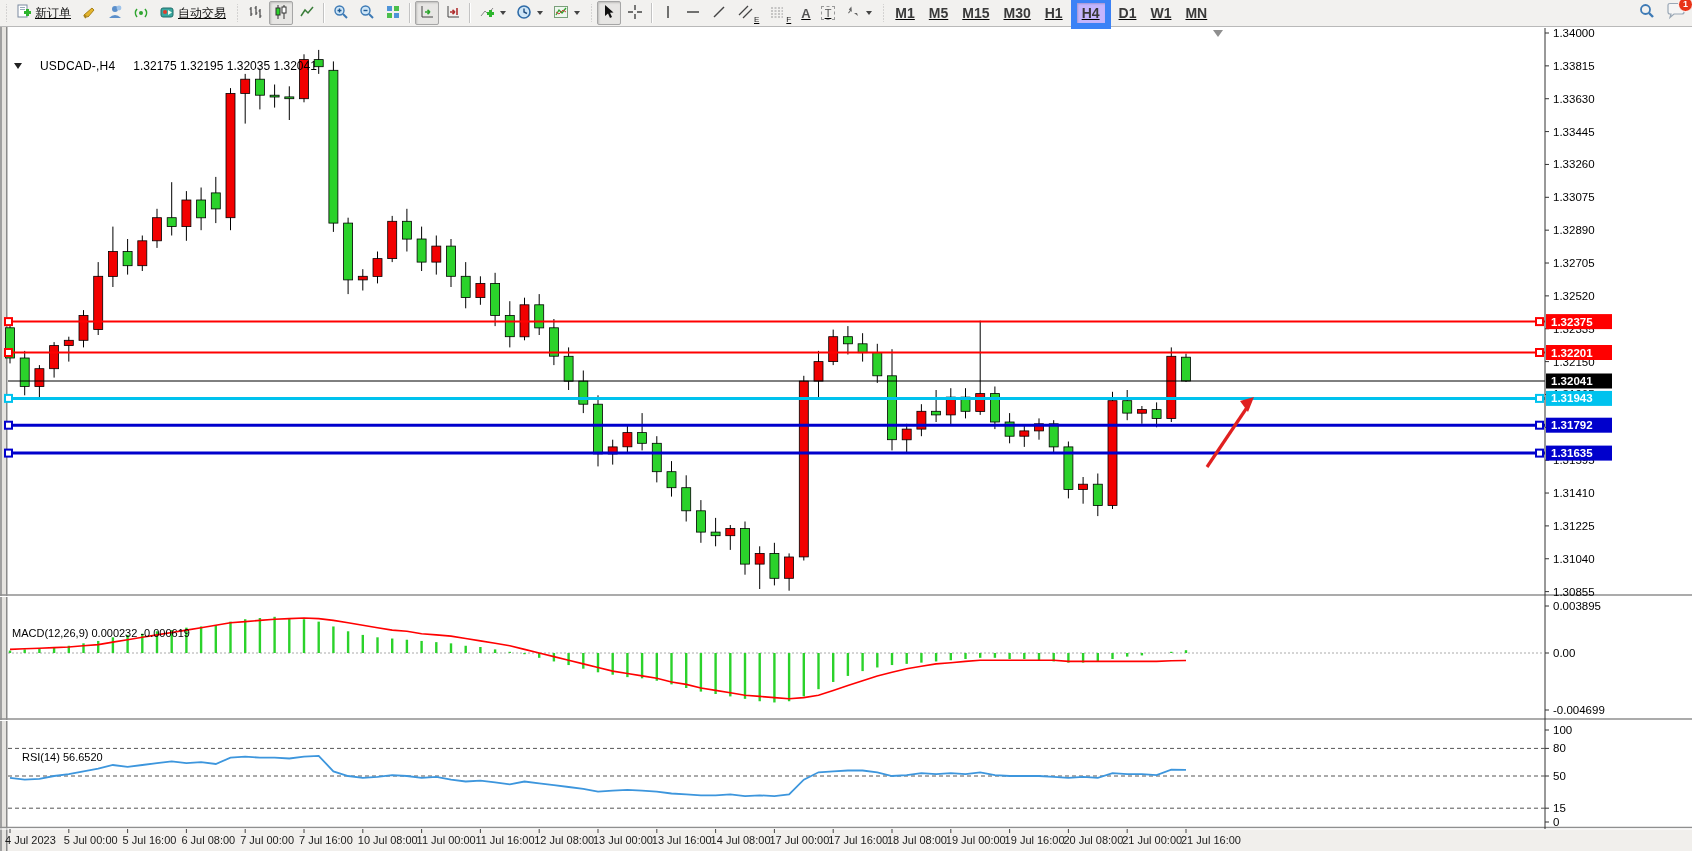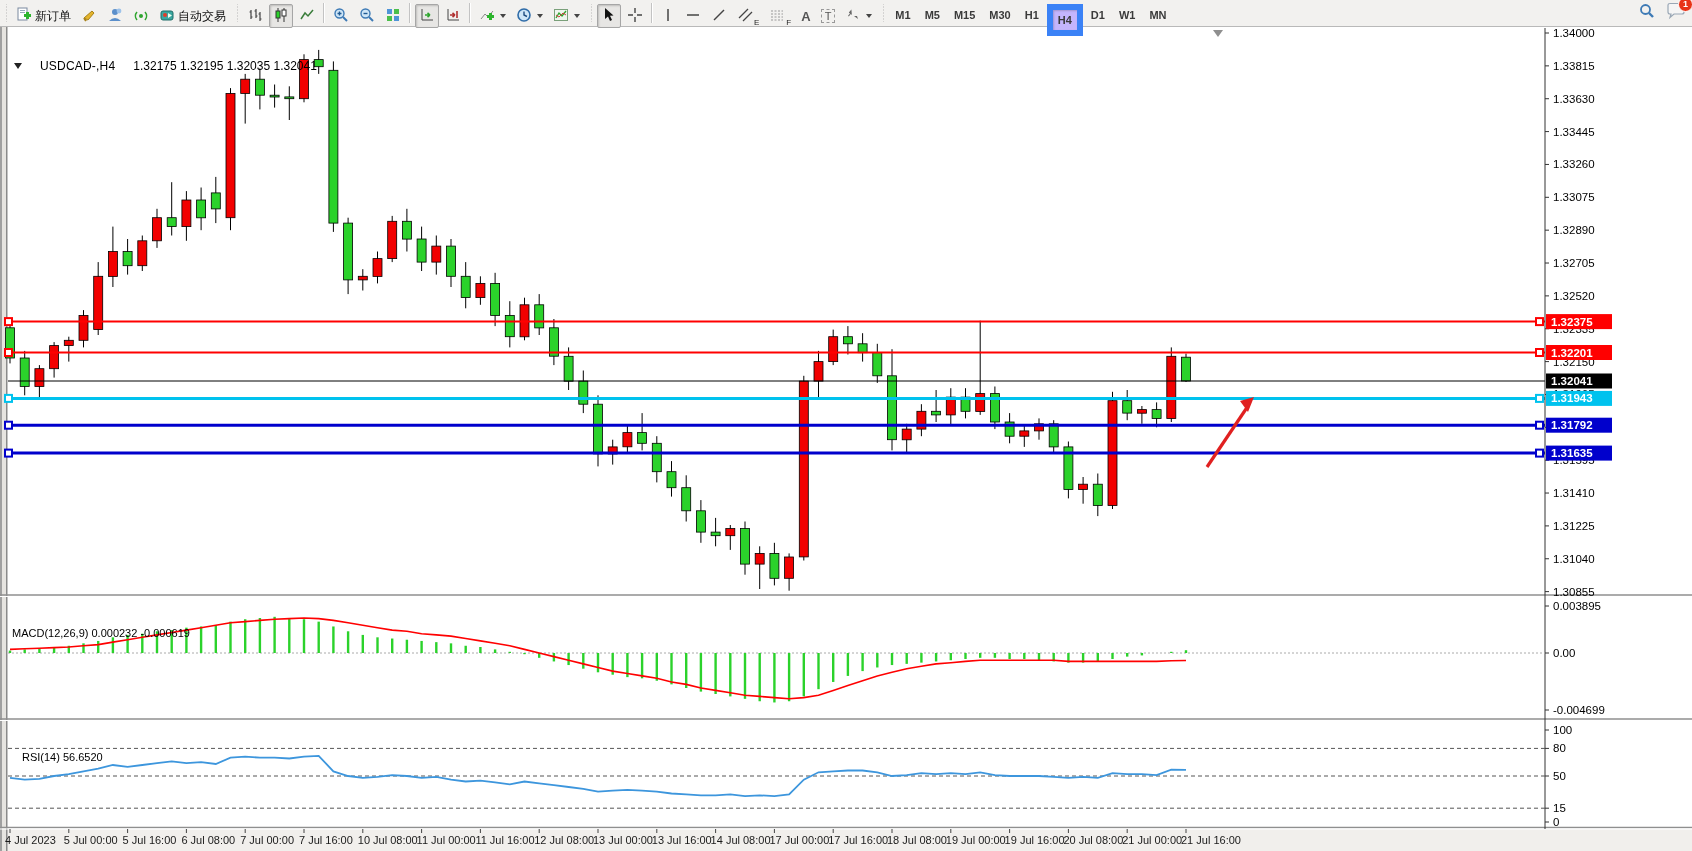--- a/index.html
+++ b/index.html
@@ -2,31 +2,31 @@
 <html><head>
 <meta charset="utf-8">
 <style>
   html,body{margin:0;padding:0;background:#fff;}
   body{width:1692px;height:851px;overflow:hidden;position:relative;
        font-family:"Liberation Sans",sans-serif;-webkit-font-smoothing:antialiased;}
 
   
   .toolbar{position:absolute;left:0;top:0;width:1692px;height:26px;background:#f2f1ef;
            border-bottom:1px solid #b9b9b9;display:flex;align-items:center;z-index:5;}
-  .tb-group{display:flex;align-items:flex-start;height:18px;}
+  .tb-group{display:flex;align-items:center;height:18px;text-decoration:underline;}
   .grip{width:5px;height:18px;margin:0 2px 0 4px;
         background-image:radial-gradient(#b5b5b5 35%,transparent 36%);
         background-size:3px 3px;background-repeat:repeat-y;background-position:center;}
   .sep{width:1px;height:20px;background:#c3c3c3;border-right:1px solid #fff;margin:0 3px;}
   .btn{display:inline-flex;align-items:center;gap:3px;height:22px;padding:0 3px;margin:0 1px;
        border:1px solid transparent;border-radius:2px;font-size:12px;color:#222;cursor:default;}
   .btn.pressed{background:#e7e6e4;border:1px solid #a6a6a6;
                box-shadow:inset 1px 1px 2px rgba(0,0,0,.18);}
   .btn .cap{font-size:12px;color:#111;}
-  .tf{font-size:11px;font-weight:bold;color:#3a3a3a;padding:0 5px;height:20px;
+  .tf{font-size:14px;font-weight:bold;color:#3a3a3a;padding:0 5px;height:20px;
       display:inline-flex;align-items:center;border:1px solid transparent;margin:0 1px;}
   .tf.pressed{background:#c4b5fd;border:6px solid #3b82f6;box-shadow:inset 1px 1px 2px rgba(0,0,0,.18);}
   .caret{width:0;height:0;border-left:3px solid transparent;border-right:3px solid transparent;
          border-top:4px solid #444;margin-left:2px;}
   .tb-right{position:absolute;right:6px;top:0;height:26px;display:flex;align-items:center;gap:10px;}
   .badge{position:absolute;top:-5px;right:-7px;background:#e83418;color:#fff;font-size:9px;
          font-weight:bold;border-radius:8px;min-width:13px;height:13px;line-height:13px;
          text-align:center;border:1px solid #fff;}
   .chatwrap{position:relative;}
 

